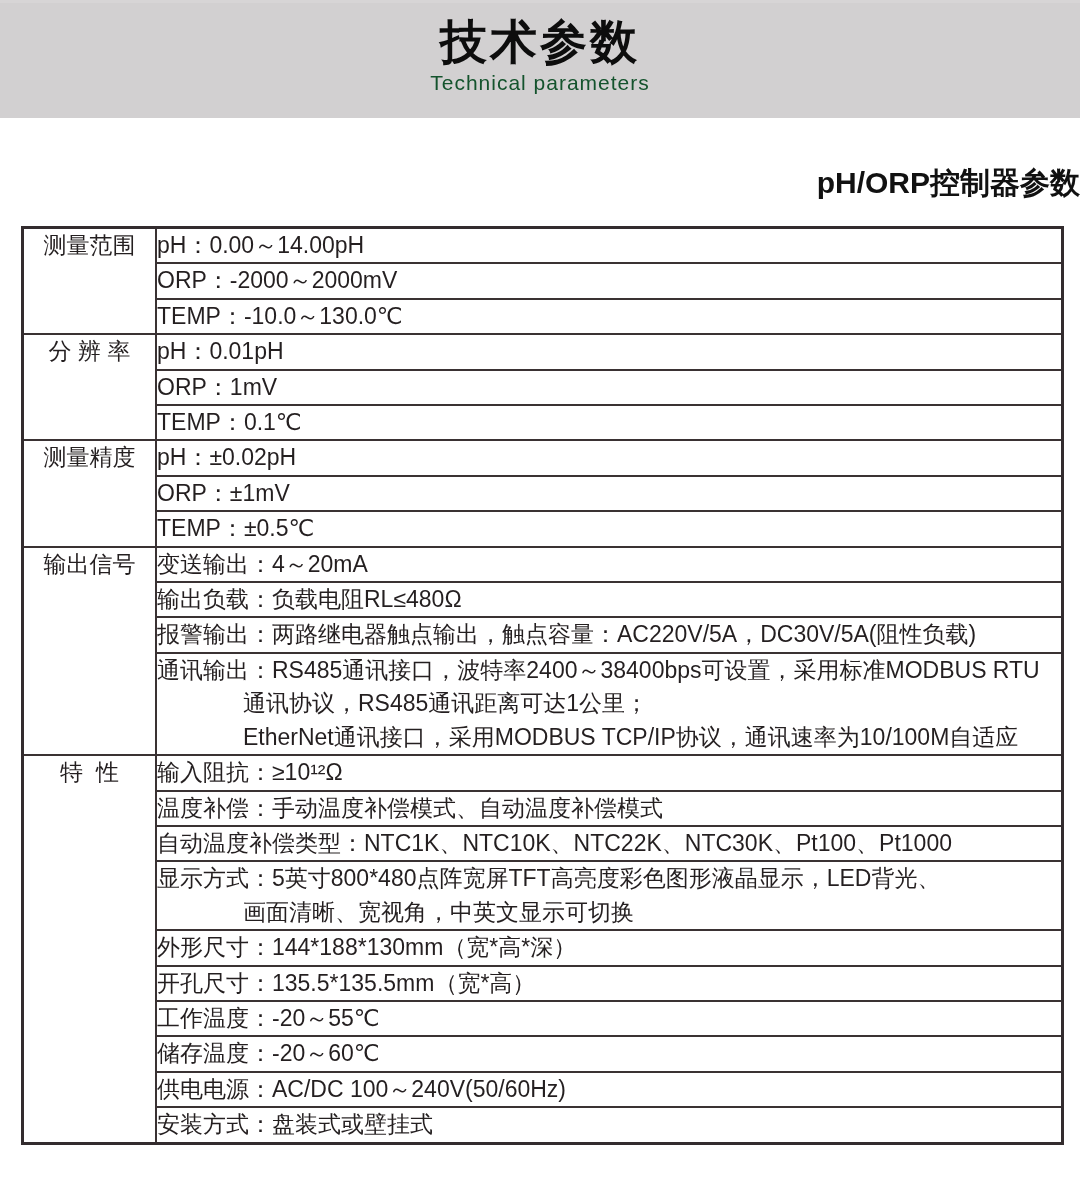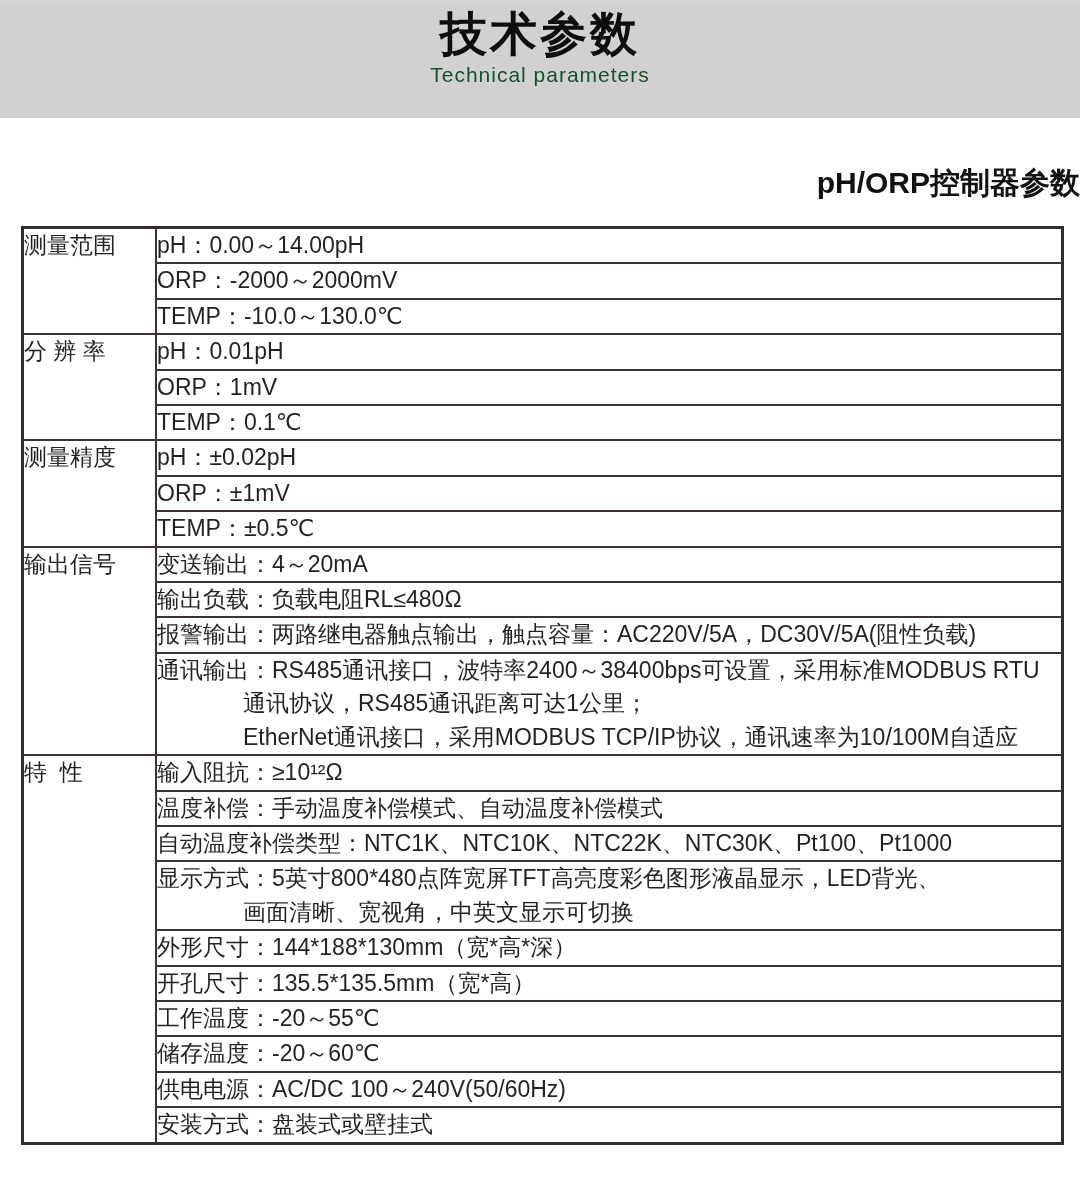--- a/index.html
+++ b/index.html
@@ -16,21 +16,21 @@
     background: #ffffff;
     overflow: hidden;
   }
   
   .banner {
     width: 1080px;
     height: 118px;
     background: #d2d0d1;
     text-align: center;
     box-sizing: border-box;
-    padding-top: 6px;
+    padding-top: 14px;
     border-top: 3px solid #d7d5d6;
   }
   .banner-title {
     font-size: 47px;
     line-height: 50px;
     font-weight: 700;
     color: #0d0d0d;
     letter-spacing: 3px;
     margin: 0;
   }
@@ -62,21 +62,21 @@
   table.spec td {
     border: 2px solid #3a3233;
     padding: 0;
     color: #241f20;
     font-size: 23px;
     font-weight: 500;
     vertical-align: top;
   }
   td.lbl {
     width: 131px;
-    text-align: left;
+    text-align: center;
     white-space: pre-wrap;
     padding-top: 3px;
     line-height: 33px;
   }
   td.val {
     padding: 0 10px 0 12px;
   }
   .ln {
     line-height: 33.4px;
     white-space: nowrap;

